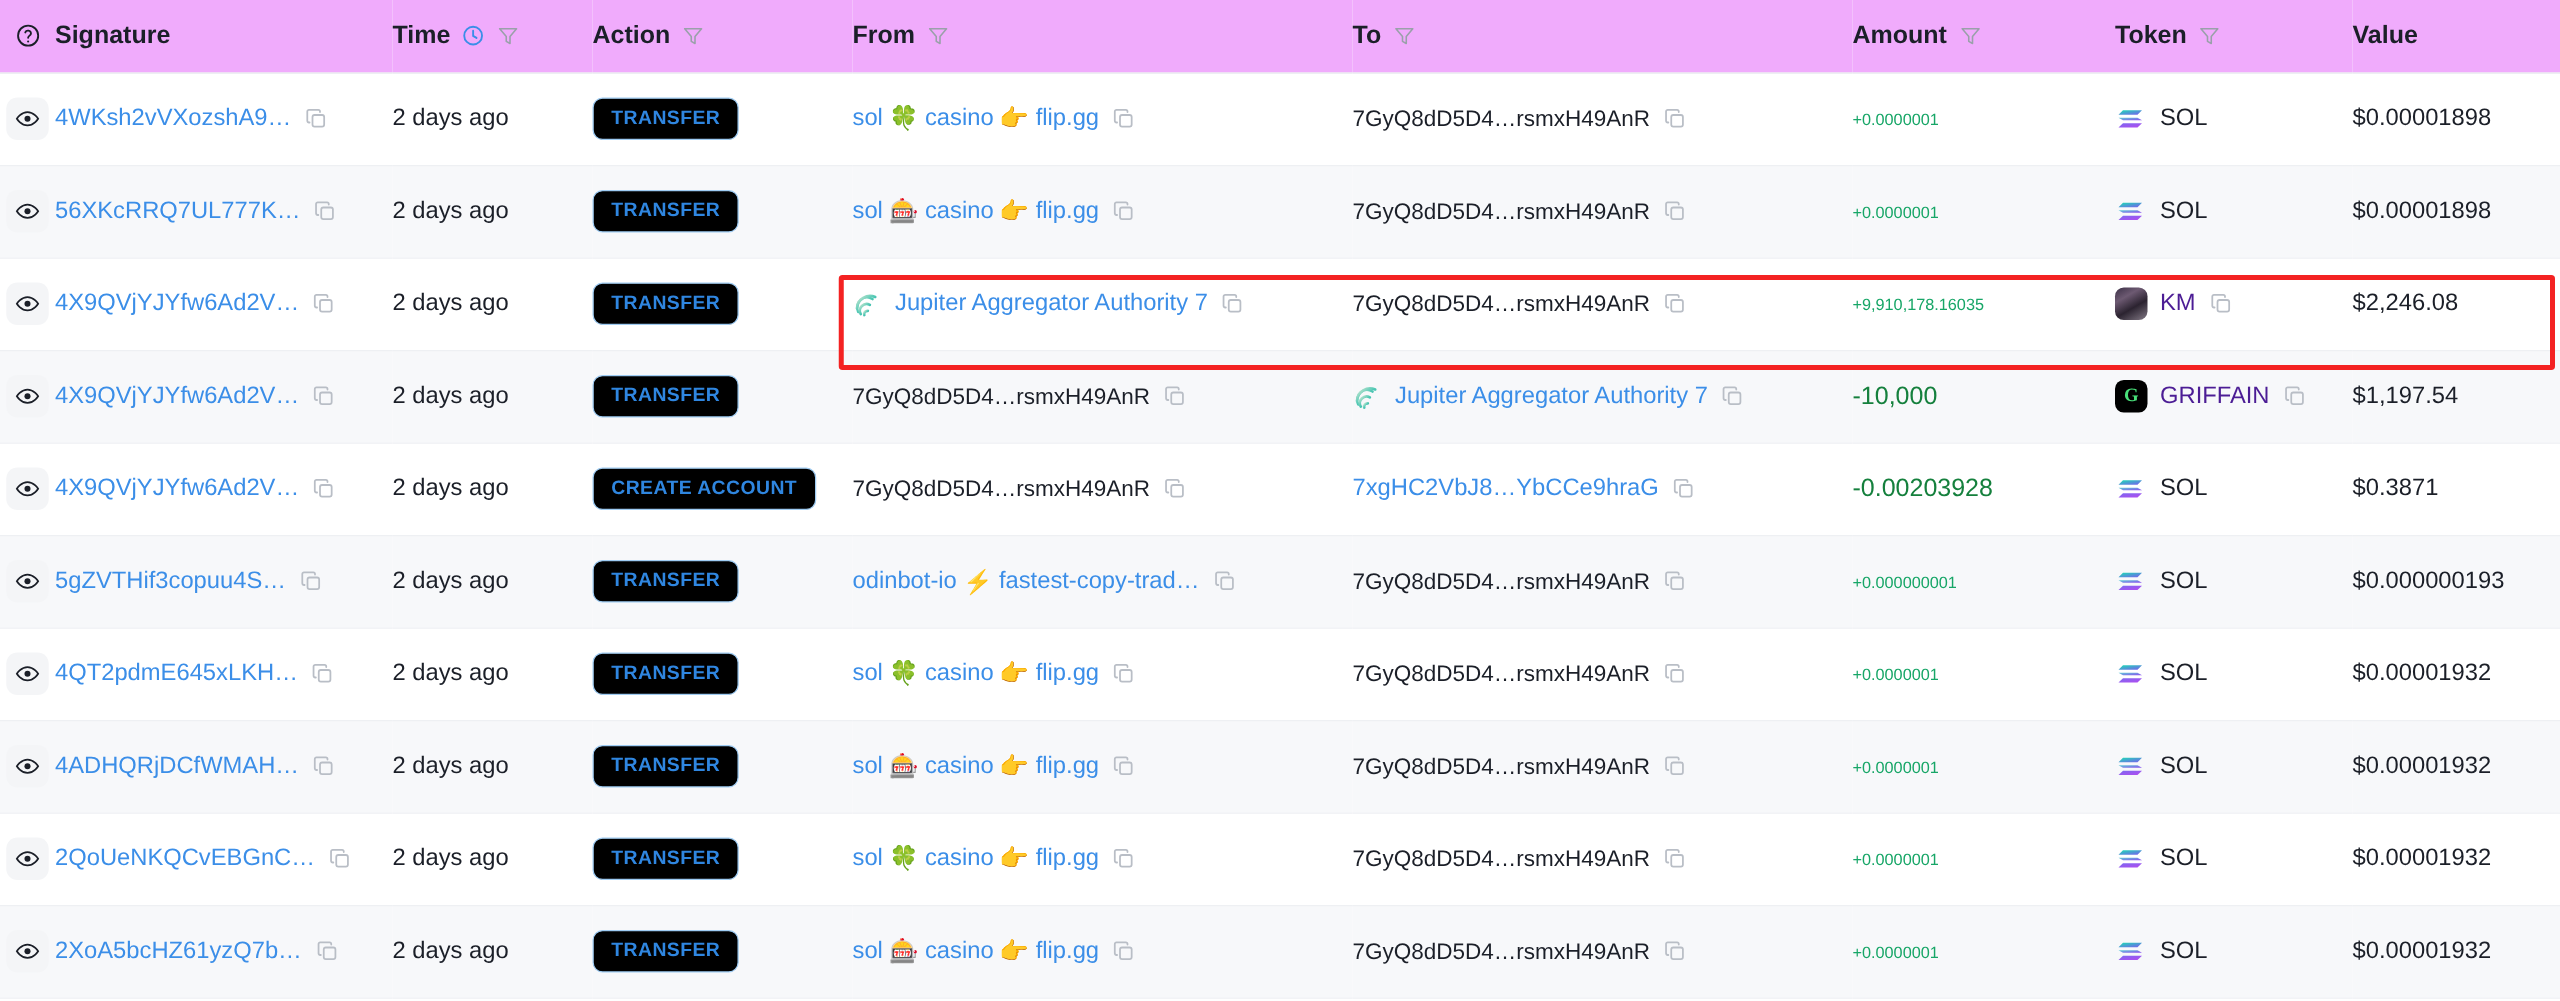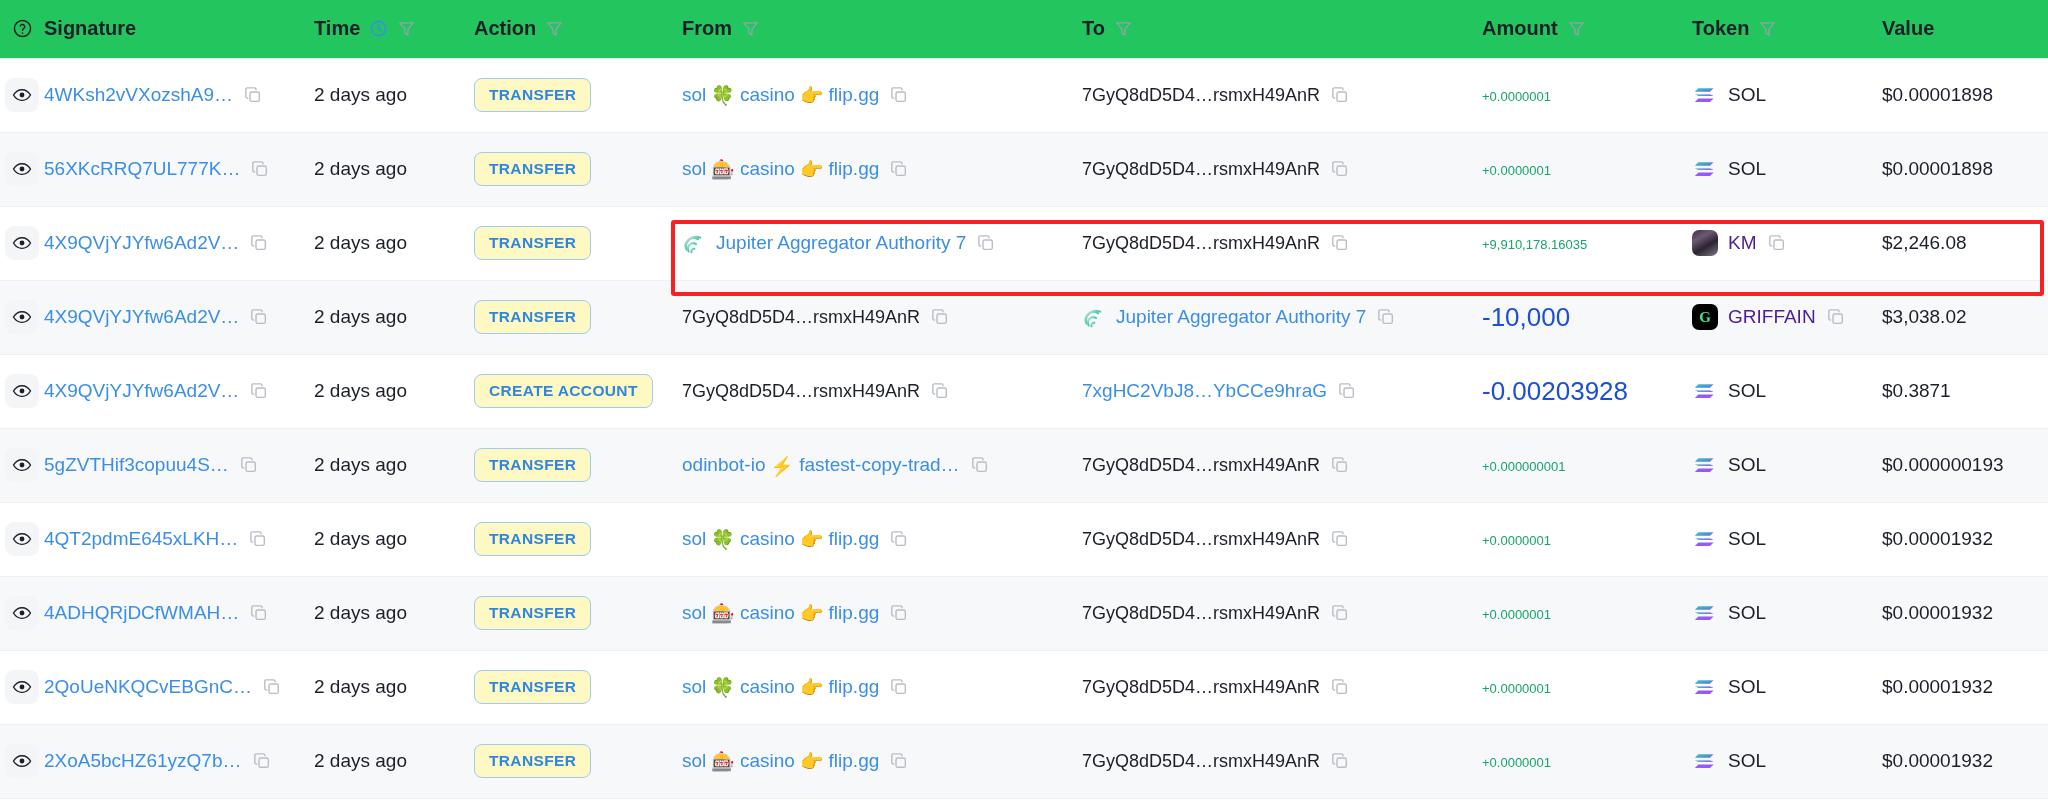--- a/index.html
+++ b/index.html
@@ -23,21 +23,21 @@
   col.c-amt   { width: 210px; }
   col.c-tok   { width: 190px; }
   col.c-val   { width: 166px; }
 
   thead th {
     height: 58px;
     text-align: left;
     font-size: 20px;
     font-weight: 700;
     color: #1b1f28;
-    background: #22c55e;
+    background: #f0abfc;
     border-bottom: 1px solid #e8eaee;
     vertical-align: middle;
     white-space: nowrap;
     padding: 0;
   }
   thead th .hd { display: flex; align-items: center; gap: 9px; }
   thead th.th-eye .hd { justify-content: center; }
 
   tbody tr { height: 74px; margin-top: 24px; }
   tbody tr.alt { background: #f7f8fa; }
@@ -74,30 +74,30 @@
 
   .time-txt { color: #1b1f28; font-size: 19px; }
 
   
   .pill {
     display: inline-flex; align-items: center; justify-content: center;
     height: 34px;
     padding: 0 14px;
     border: 1px solid #9ecbf2;
     border-radius: 8px;
-    background: #fef9c3;
+    background: #000000;
     color: #2f86e0;
     font-size: 15.5px;
     font-weight: 700;
     letter-spacing: 0.35px;
     cursor: pointer;
   }
 
   .amt-pos { color: #17a667; font-size: 13px; }
-  .amt-neg { color: #1d4ed8; font-size: 26px; }
+  .amt-neg { color: #15803d; font-size: 20px; }
 
   .val-txt { color: #1b1f28; font-size: 19px; }
 
   
   .tok-ico { width: 26px; height: 26px; flex: none; border-radius: 6px; overflow: hidden; display:block; }
   .tok-name { color: #4c1d95; font-size: 19px; cursor: pointer; }
   .tok-name.plain { color: #1b1f28; cursor: default; }
 
   .griffain-ico {
     width: 26px; height: 26px; border-radius: 7px;
@@ -533,21 +533,21 @@
               <span class="griffain-ico">G</span>
               <span class="tok-name">GRIFFAIN</span>
               <span class="copy-icon">
   <svg width="20" height="20" viewBox="0 0 24 24" fill="none" stroke="#b9bec6" stroke-width="1.7">
     <rect x="8.4" y="8.4" width="11.2" height="11.2" rx="2"></rect>
     <path d="M5.6 15.6H5a1.6 1.6 0 0 1-1.6-1.6V5a1.6 1.6 0 0 1 1.6-1.6h9a1.6 1.6 0 0 1 1.6 1.6v.6" stroke-linecap="round"></path>
   </svg>
               </span>
             </div>
           </td>
-          <td><span class="val-txt">$3,038.02</span></td>
+          <td><span class="val-txt">$1,197.54</span></td>
         </tr>
         <tr>
           <td>
             <div class="eye-btn">
   <svg width="20" height="20" viewBox="0 0 24 24" fill="none" stroke="#1b1f28" stroke-width="1.7">
     <path d="M1.8 12S5.6 5.6 12 5.6 22.2 12 22.2 12 18.4 18.4 12 18.4 1.8 12 1.8 12z"></path>
     <circle cx="12" cy="12" r="2.9" fill="#1b1f28" stroke="none"></circle>
   </svg>
             </div>
           </td>

